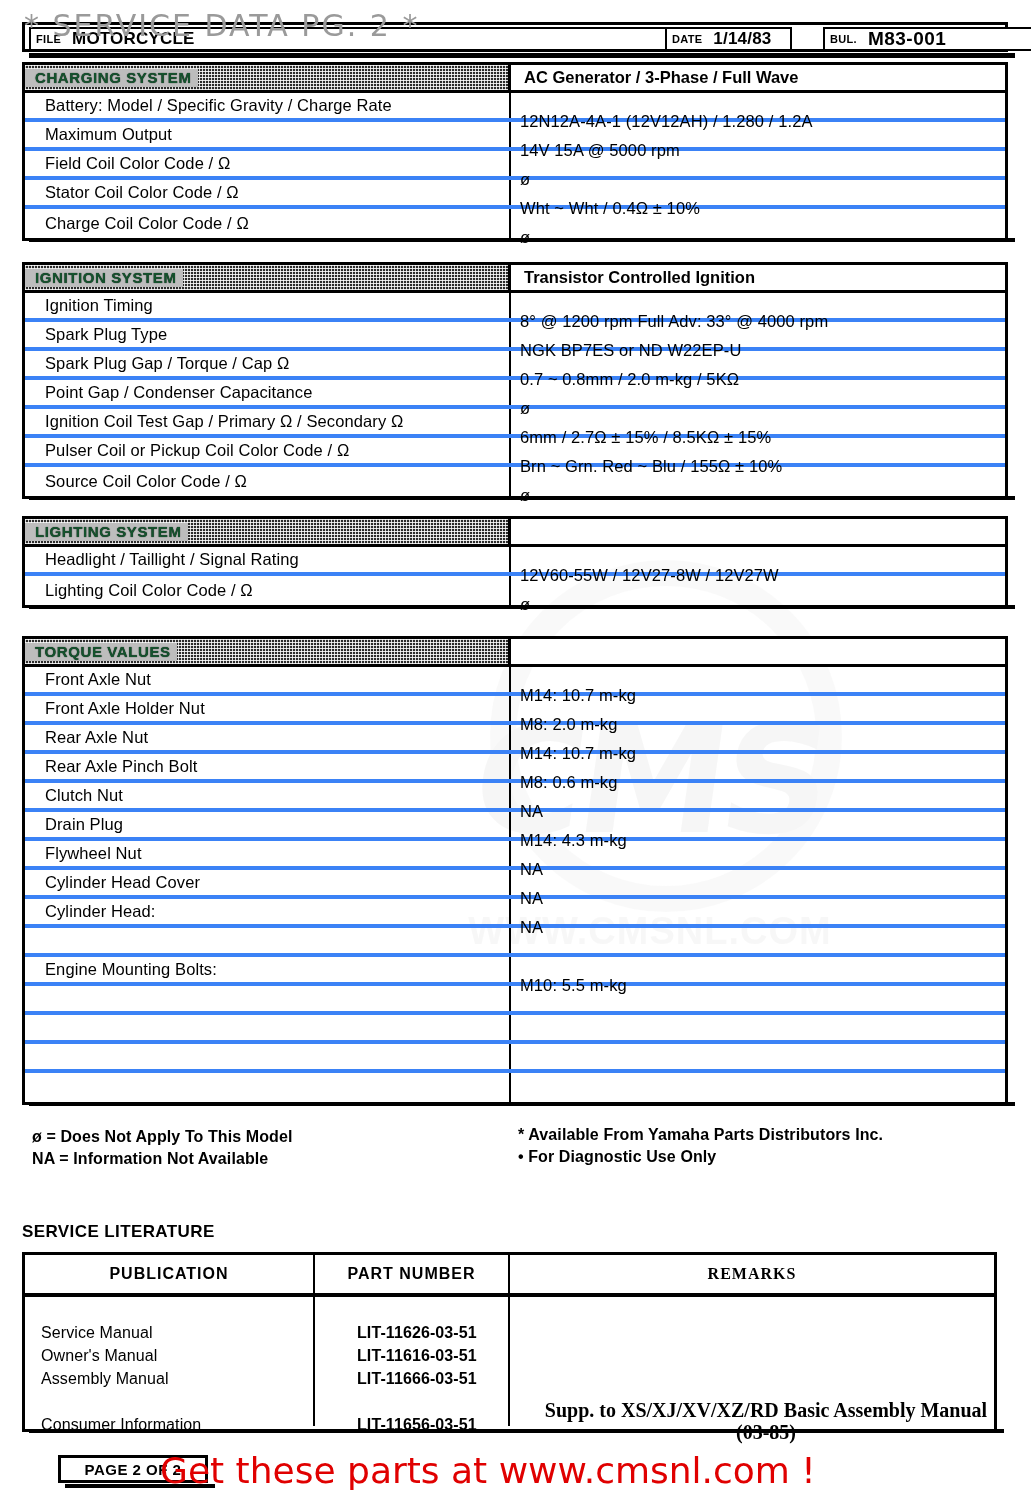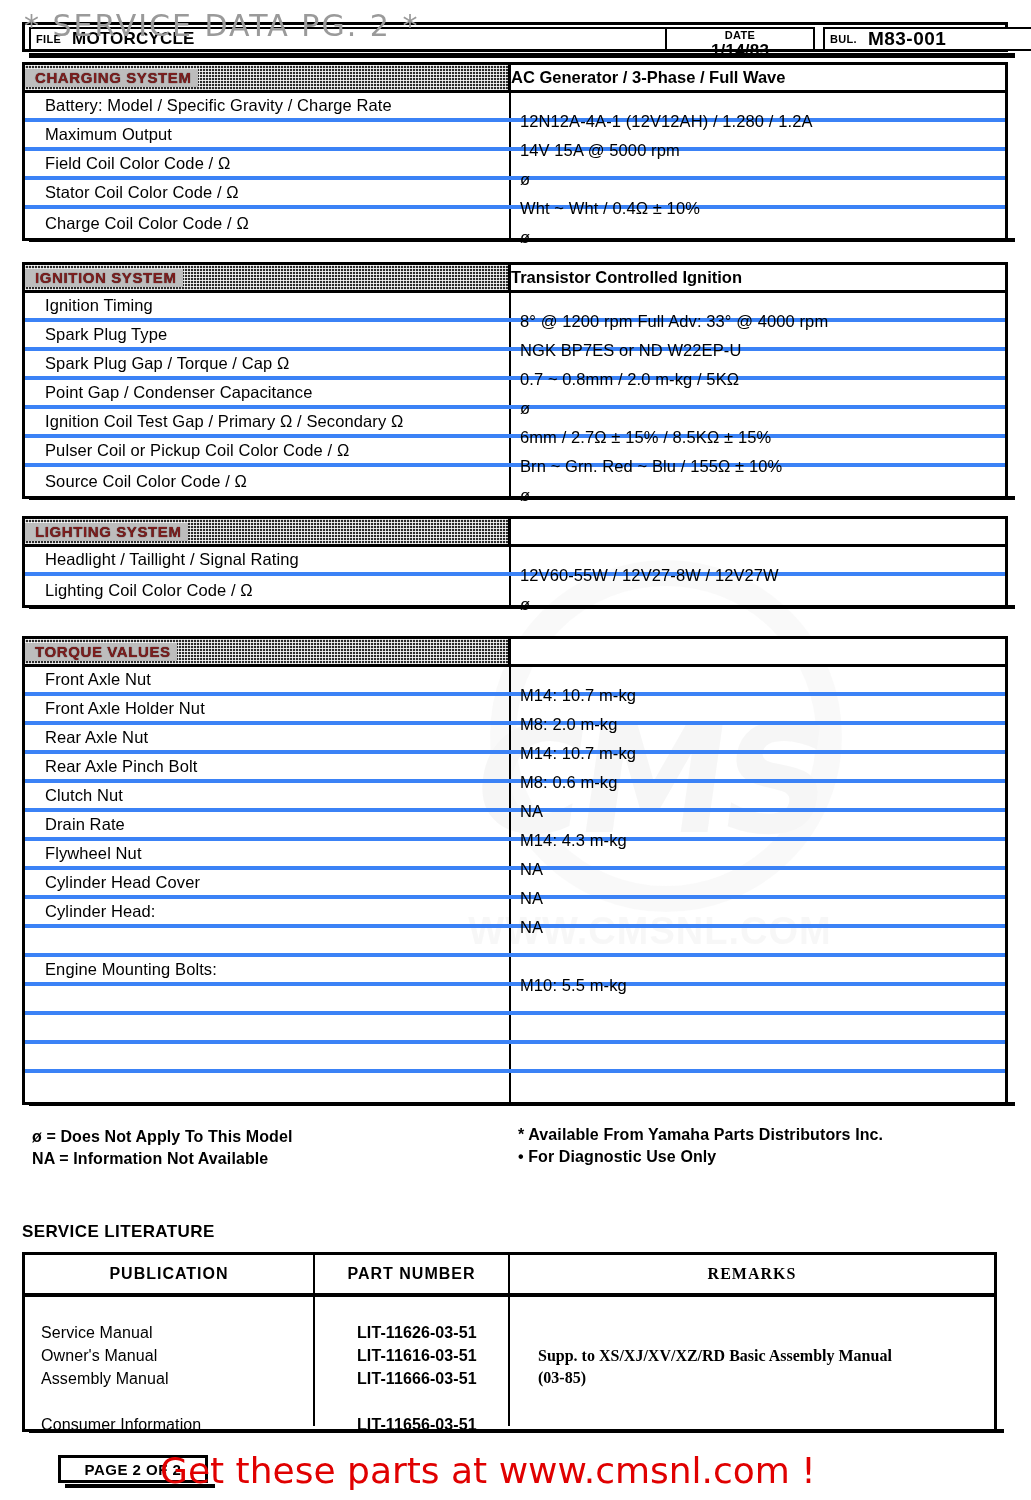--- a/index.html
+++ b/index.html
@@ -49,21 +49,21 @@
     display:flex;align-items:center;background:#fff;
   }
   .tb-lab{
     font-size:11px;font-weight:bold;letter-spacing:.3px;padding:0 5px;
     font-family:"Liberation Sans",sans-serif;color:#000;
   }
   .tb-val{font-size:17px;font-weight:bold;padding:0 6px;letter-spacing:.2px;}
   .tb-val.big{font-size:19px;letter-spacing:.5px;}
 
   #tb-file{left:4px;width:690px;}
-  #tb-date{left:640px;width:150px;flex-direction:column;}
+  #tb-date{left:640px;width:127px;}
   #tb-bul{left:798px;width:220px;}
 
   
   .scan-title{
     position:absolute;left:24px;top:8px;z-index:6;
     font-family:"DejaVu Sans",sans-serif;
     font-size:30px;color:#9a9a9a;letter-spacing:2px;white-space:nowrap;
   }
 
   
@@ -93,29 +93,29 @@
     width:486px;box-sizing:border-box;border-right:3px solid #000;
     position:relative;overflow:hidden;
     background-color:#2b2b2b;
     background-image:
       repeating-linear-gradient(0deg, rgba(255,255,255,.85) 0 1px, rgba(0,0,0,0) 1px 3px),
       repeating-linear-gradient(90deg, rgba(255,255,255,.8) 0 1px, rgba(0,0,0,0) 1px 3px);
     display:flex;align-items:center;
   }
   .band-title{
     position:relative;z-index:2;padding-left:10px;
-    font-size:15px;font-weight:bold;letter-spacing:.6px;color:#7f1d1d;
+    font-size:15px;font-weight:bold;letter-spacing:.6px;color:#14532d;
     background:#bdbdbd;
     text-shadow:0 0 1px #000;
     padding-right:6px;line-height:18px;
     font-family:"Liberation Sans",sans-serif;
     mix-blend-mode:normal;
   }
   .band-val{
-    flex:1;box-sizing:border-box;display:flex;align-items:center;padding-left:0;
+    flex:1;box-sizing:border-box;display:flex;align-items:center;padding-left:13px;
     font-size:16.5px;font-weight:bold;background:#fff;
   }
 
   
   .legend{position:absolute;z-index:4;font-size:16px;color:#000;letter-spacing:.1px;}
   .legend div{margin-bottom:4px;font-weight:bold;}
 
   .lit-title{
     position:absolute;left:22px;top:1222px;z-index:4;
     font-size:17px;font-weight:bold;letter-spacing:.4px;
@@ -135,21 +135,21 @@
   .lc2{width:195px;box-sizing:border-box;border-right:2px solid #000;}
   .lc3{flex:1;box-sizing:border-box;font-family:Liberation Serif, serif;}
   .lit-hdr .lc1,.lit-hdr .lc2,.lit-hdr .lc3{
     display:flex;align-items:center;justify-content:center;
     font-size:16px;font-weight:bold;letter-spacing:1px;
   }
   .lit-body .lc1,.lit-body .lc2{padding-top:24px;}
   .lit-rowtext{font-size:16px;line-height:23px;letter-spacing:.1px;}
   .lit-body .lc1 .lit-rowtext{padding-left:16px;}
   .lit-body .lc2 .lit-rowtext{padding-left:42px;font-weight:bold;}
-  .lit-body .lc3{padding-top:48px;padding-left:28px;font-size:16px;line-height:22px;font-weight:bold;}
+  .lit-body .lc3{padding-top:102px;padding-left:28px;font-size:20px;line-height:22px;font-weight:bold;text-align:center;}
 
   
   .pagebadge{
     position:absolute;left:28px;top:1455px;width:150px;height:28px;
     border:3px solid #000;box-sizing:border-box;z-index:4;background:#fff;
     display:flex;align-items:center;justify-content:center;
     font-size:15px;font-weight:bold;letter-spacing:.5px;margin-left:30px;
   }
   .pagebadge:after{content:"";position:absolute;left:4px;top:26px;width:150px;height:4px;background:#000;}
 
@@ -289,21 +289,21 @@
         </div>
         <div class="srow">
           <div class="c-label">Rear Axle Pinch Bolt</div>
           <div class="c-val">M8: 0.6 m-kg</div>
         </div>
         <div class="srow">
           <div class="c-label">Clutch Nut</div>
           <div class="c-val">NA</div>
         </div>
         <div class="srow">
-          <div class="c-label">Drain Rate</div>
+          <div class="c-label">Drain Plug</div>
           <div class="c-val">M14: 4.3 m-kg</div>
         </div>
         <div class="srow">
           <div class="c-label">Flywheel Nut</div>
           <div class="c-val">NA</div>
         </div>
         <div class="srow">
           <div class="c-label">Cylinder Head Cover</div>
           <div class="c-val">NA</div>
         </div>

